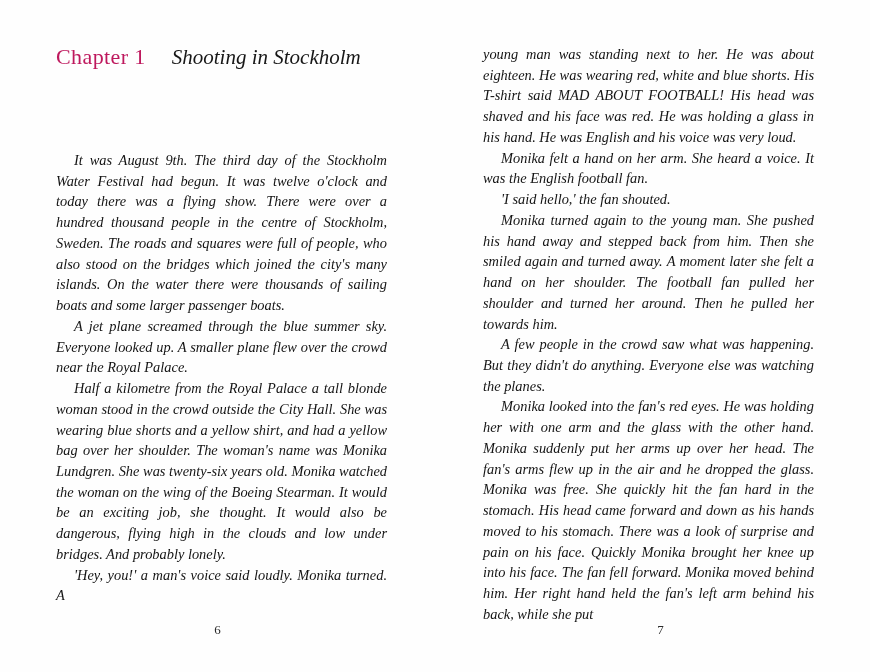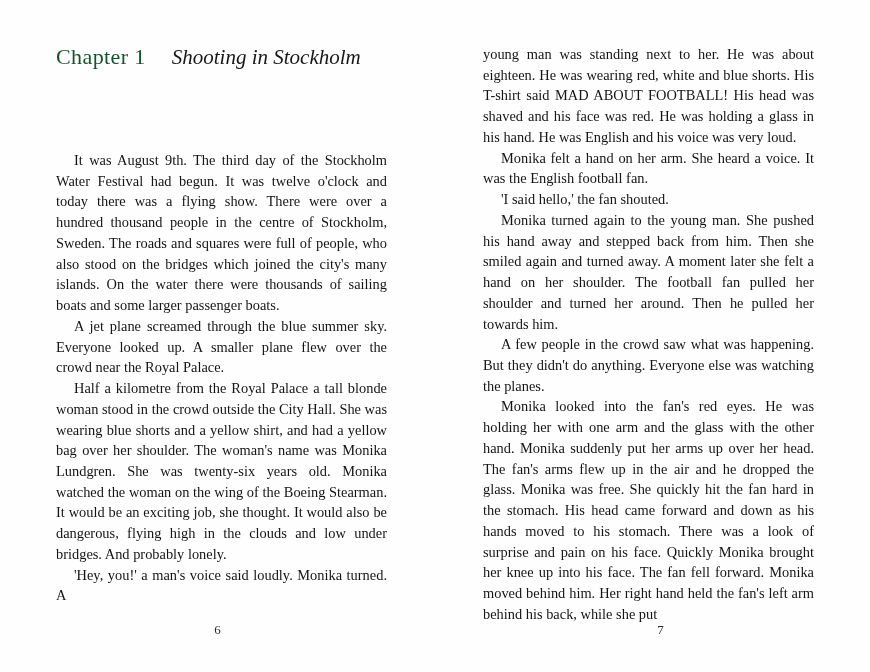--- a/index.html
+++ b/index.html
@@ -39,40 +39,41 @@
   .chapter-head {
     display: flex;
     align-items: baseline;
     gap: 26px;
     margin-bottom: 80px;
   }
   .chapter-number {
     font-size: 22px;
     font-family: "Liberation Serif", serif;
     letter-spacing: 0.4px;
-    color: #14532d;
+    color: #be185d;
   }
   .chapter-title {
     font-size: 21px;
     font-style: italic;
     font-family: "Liberation Serif", serif;
     color: #171717;
     text-align: right;
   }
   .body-text {
     font-size: 14.4px;
     line-height: 1.44;
     text-align: justify;
     text-justify: inter-word;
     color: #141414;
     hyphens: auto;
   }
   .body-text p {
     margin: 0;
     text-indent: 0;
+    font-style: italic;
   }
   .body-text p.indent {
     text-indent: 18px;
   }
   .right-col-top {
     margin-top: 0;
   }
   .page-number {
     position: absolute;
     bottom: 34px;

